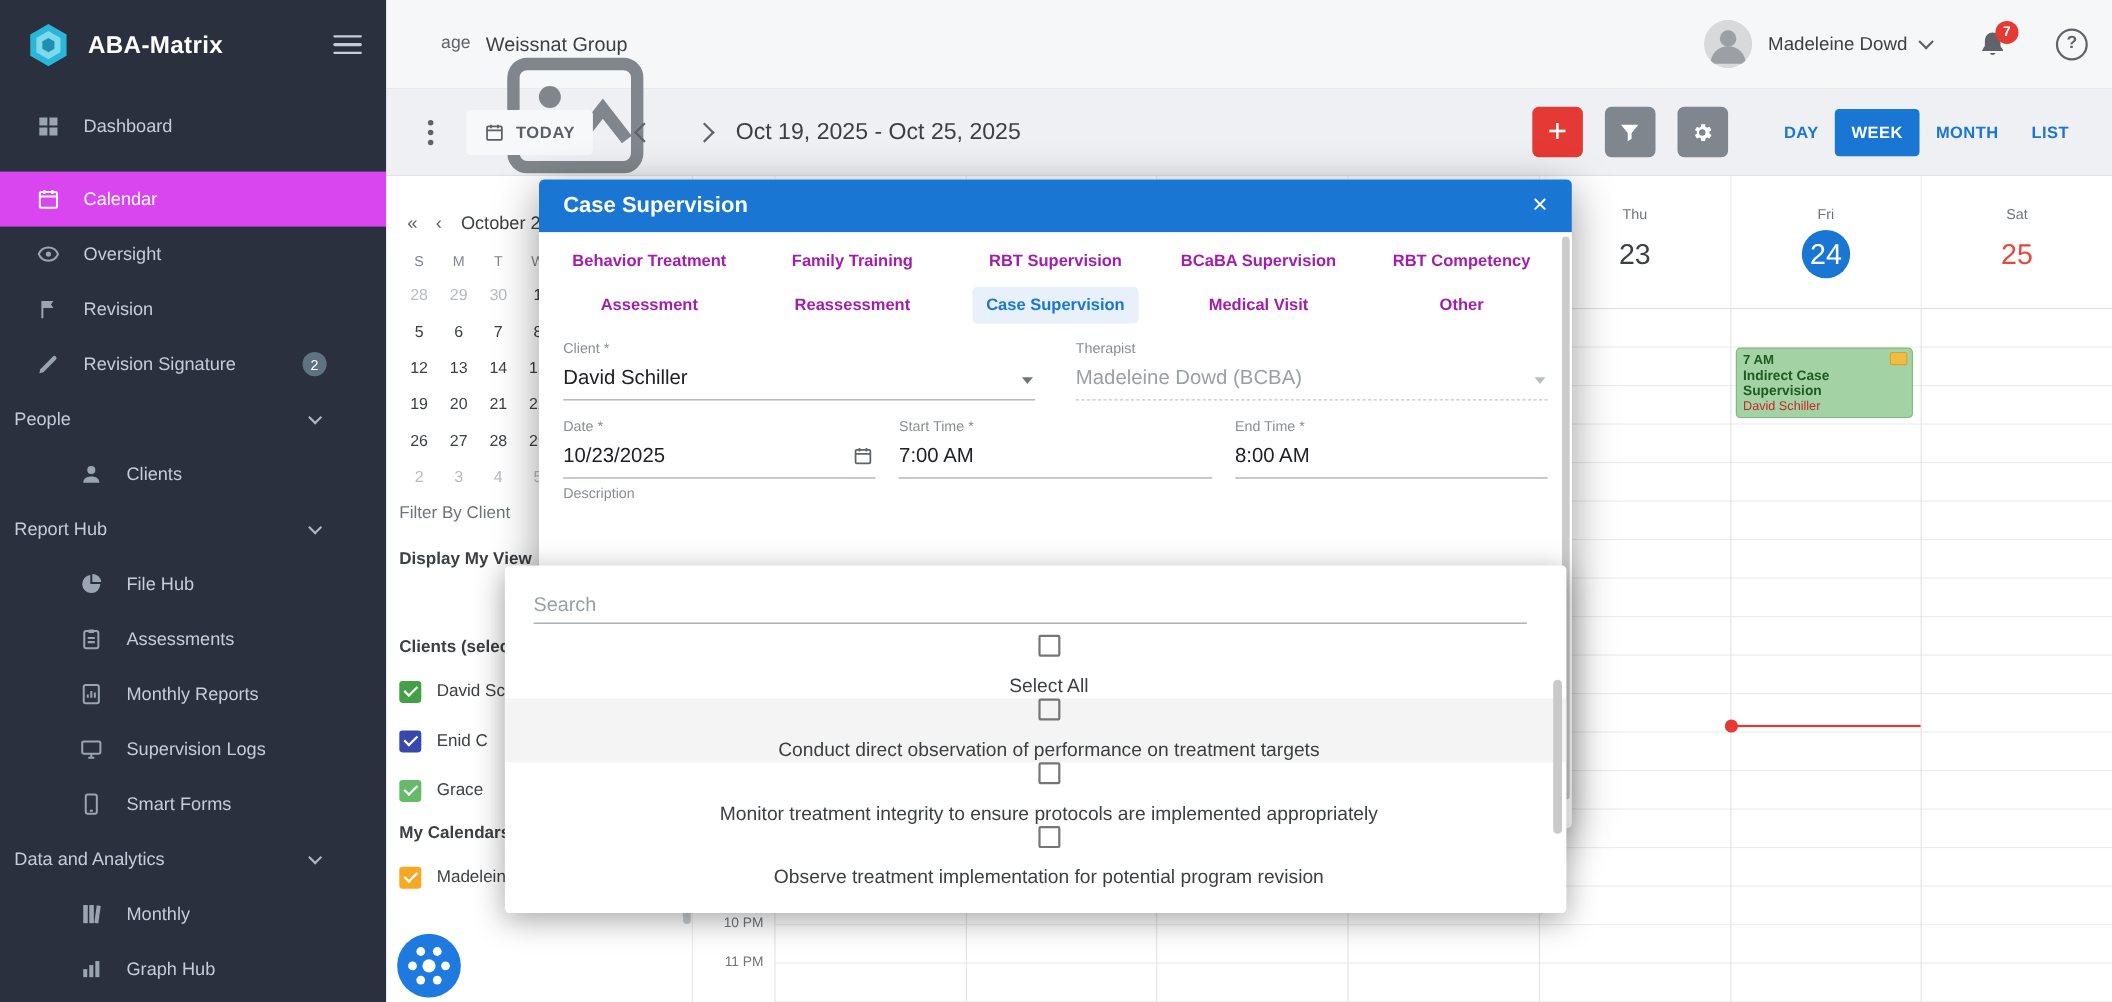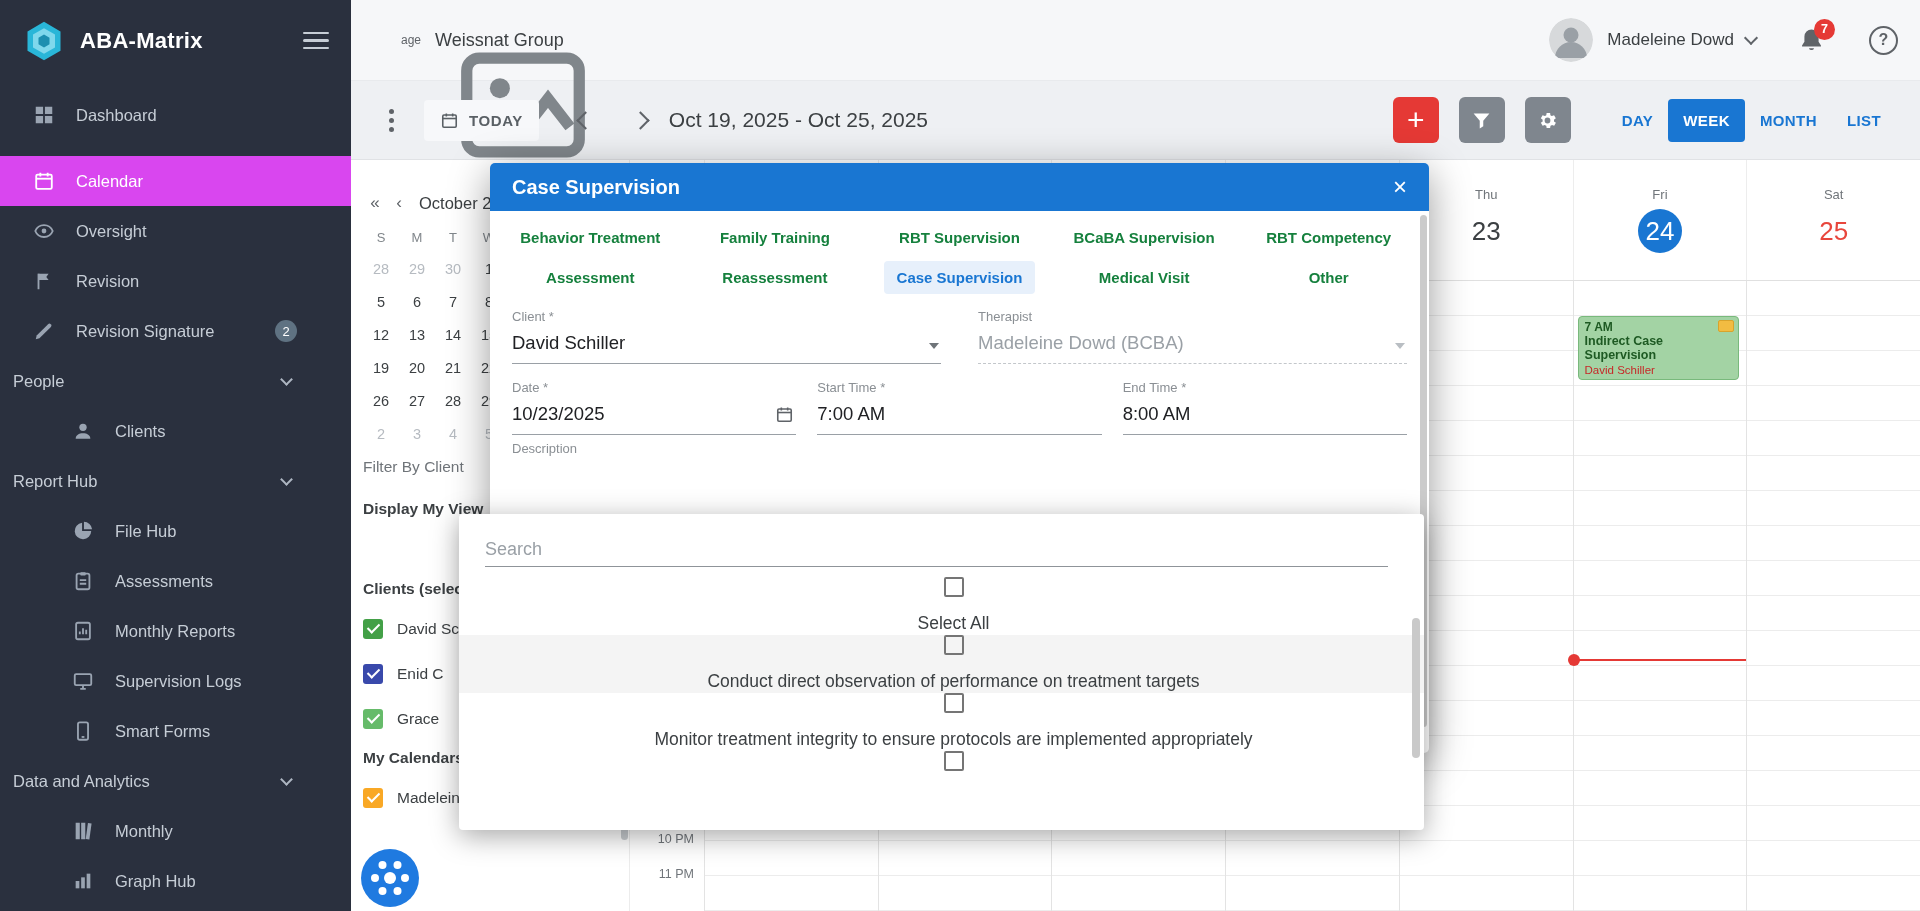--- a/index.html
+++ b/index.html
@@ -27,21 +27,21 @@
   .nav-row.active { background:#d946ef; color:#fff;margin-top:16px; }
   .nav-row.active .nav-icon { color:#fff; }
   .nav-badge { position:absolute; right:54px; top:14px; width:22px; height:22px; border-radius:50%; background:#5f7282; color:#fff; font-size:13px; display:flex; align-items:center; justify-content:center; }
   .nav-chevron { position:absolute; right:60px; top:19px; width:9px; height:9px; border-right:2px solid #aeb6c2; border-bottom:2px solid #aeb6c2; transform:rotate(45deg); }
 
   
   .main { position:absolute; left:351px; top:0; right:0; bottom:0; }
   .app-header { height:81px; background:#f6f7f9; display:flex; align-items:center; padding:0 22px; border-bottom:1px solid #e8eaed; }
   .org { display:flex; align-items:center; gap:8px; }
   .broken-img { width:20px; height:20px; color:#80868b; }
-  .alt-text { font-size:12px; color:#5f6368; }
+  .alt-text { font-size:16px; color:#5f6368; }
   .org-name { font-size:18px; color:#3c4043; margin-left:6px; font-weight:500; }
   .user-cluster { margin-left:auto; display:flex; align-items:center; }
   .avatar { width:44px; height:44px; border-radius:50%; overflow:hidden; cursor:pointer; }
   .user-name { font-size:17px; color:#3c4043; margin:0 12px 0 14px; cursor:pointer; }
   .chev-down { width:10px; height:10px; border-right:2px solid #5f6368; border-bottom:2px solid #5f6368; transform:rotate(45deg); margin-top:-5px; cursor:pointer; }
   .bell-wrap { position:relative; margin-left:42px; cursor:pointer; }
   .bell-wrap svg { width:27px; height:27px; color:#606468; }
   .bell-badge { position:absolute; top:-8px; right:-10px; background:#e53935; color:#fff; width:21px; height:21px; border-radius:50%; font-size:12.5px; font-weight:700; display:flex; align-items:center; justify-content:center; }
   .help { width:29px; height:29px; border:2.5px solid #5f6368; border-radius:50%; color:#5f6368; font-weight:700; font-size:16px; display:flex; align-items:center; justify-content:center; margin-left:44px; cursor:pointer; }
 
@@ -114,21 +114,21 @@
   .now-line { position:absolute; left:calc(100%/7*5); width:calc(100%/7); top:378px; border-top:2px solid #e53935; }
   .now-dot { position:absolute; left:-5px; top:-7px; width:12px; height:12px; border-radius:50%; background:#e53935; }
 
   
   .modal { position:absolute; left:490px; top:163px; width:939px; height:590px; background:#fff; border-radius:5px; box-shadow:0 10px 40px rgba(0,0,0,.4); z-index:30; overflow:hidden; }
   .modal-header { height:48px; background:#1976d2; display:flex; align-items:center; padding:0 22px; }
   .modal-title { color:#fff; font-size:20px; font-weight:700; flex:1; }
   .modal-close { color:#fff; font-size:24px; line-height:1; cursor:pointer; }
   .tabs { display:grid; grid-template-columns:repeat(5,1fr); row-gap:4px; padding:8px 8px 4px; }
   .tab { height:36px; display:flex; align-items:center; justify-content:center; cursor:pointer; }
-  .tab span { font-size:15px; font-weight:600; color:#15803d; padding:8px 13px; border-radius:4px; white-space:nowrap; }
+  .tab span { font-size:15px; font-weight:600; color:#a21caf; padding:8px 13px; border-radius:4px; white-space:nowrap; }
   .tab.active span { color:#1976d2; background:#e7f0fb; }
   .form { padding:2px 22px 0; }
   .frow2 { display:grid; grid-template-columns:1fr 1fr; column-gap:37px; margin-top:8px; }
   .frow3 { display:grid; grid-template-columns:1fr 1fr 1fr; column-gap:21px; margin-top:16px; }
   .full { margin-top:14px; }
   .field-label { font-size:13px; color:#8a8f94; }
   .field-value { display:flex; align-items:flex-end; justify-content:space-between; font-size:18.5px; color:#202124; padding:8px 2px 9px 0; border-bottom:1px solid #9aa0a6; cursor:pointer; }
   .field.disabled .field-value { color:#9aa0a6; border-bottom:1px dashed #c3c7cb; cursor:default; }
   .select-caret { border-left:5.5px solid transparent; border-right:5.5px solid transparent; border-top:6.5px solid #6f7479; margin-bottom:5px; flex:none; }
   .field.disabled .select-caret { border-top-color:#b9bec3; }
@@ -963,16 +963,17 @@
         <span class="sp-label">Conduct direct observation of performance on treatment targets</span>
       </div>
 
       <div class="sp-row">
         <span class="sp-check"></span>
         <span class="sp-label">Monitor treatment integrity to ensure protocols are implemented appropriately</span>
       </div>
 
       <div class="sp-row">
         <span class="sp-check"></span>
+        <span class="sp-label">Observe treatment implementation for potential program revision</span>
       </div>
     </div>
   <span class="sp-scroll"></span>
 </div>
 
 </body></html>

